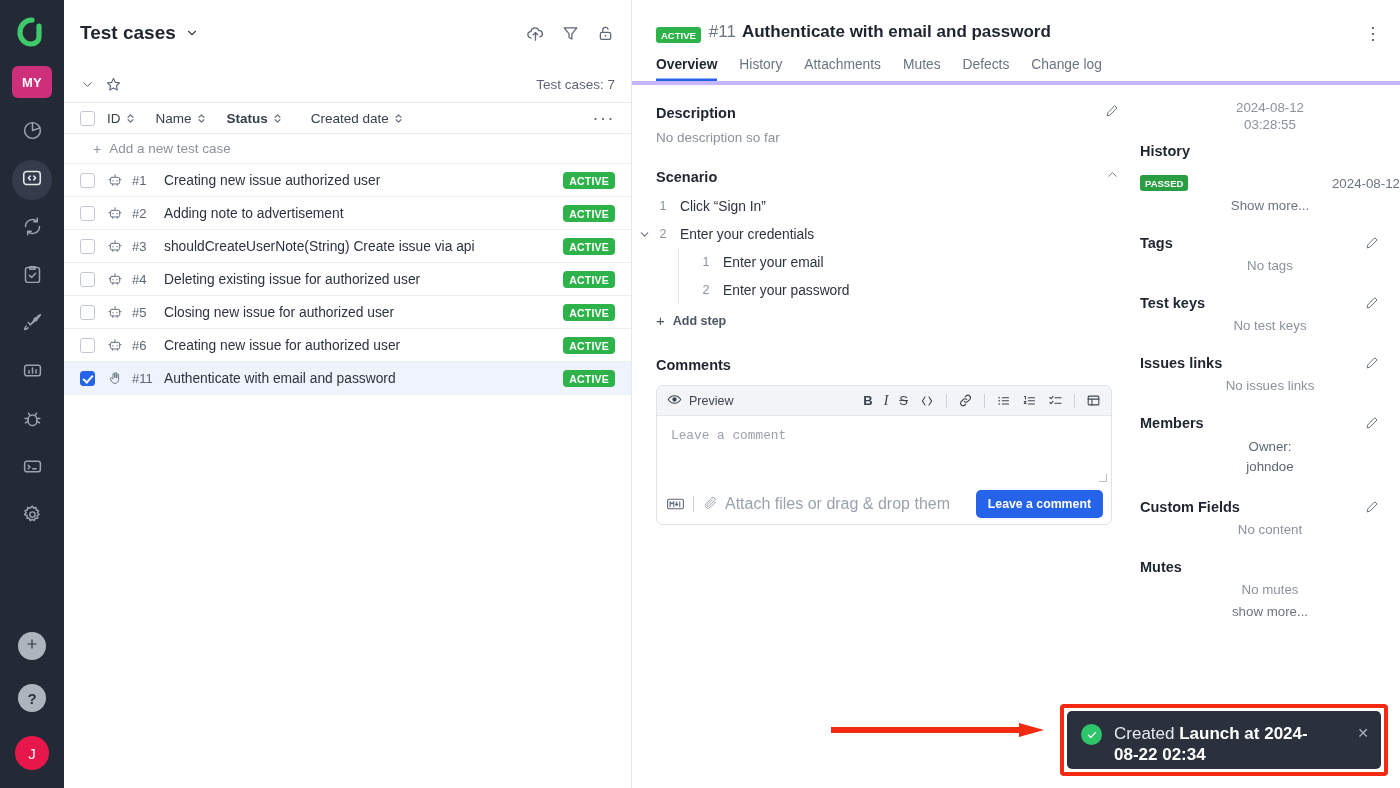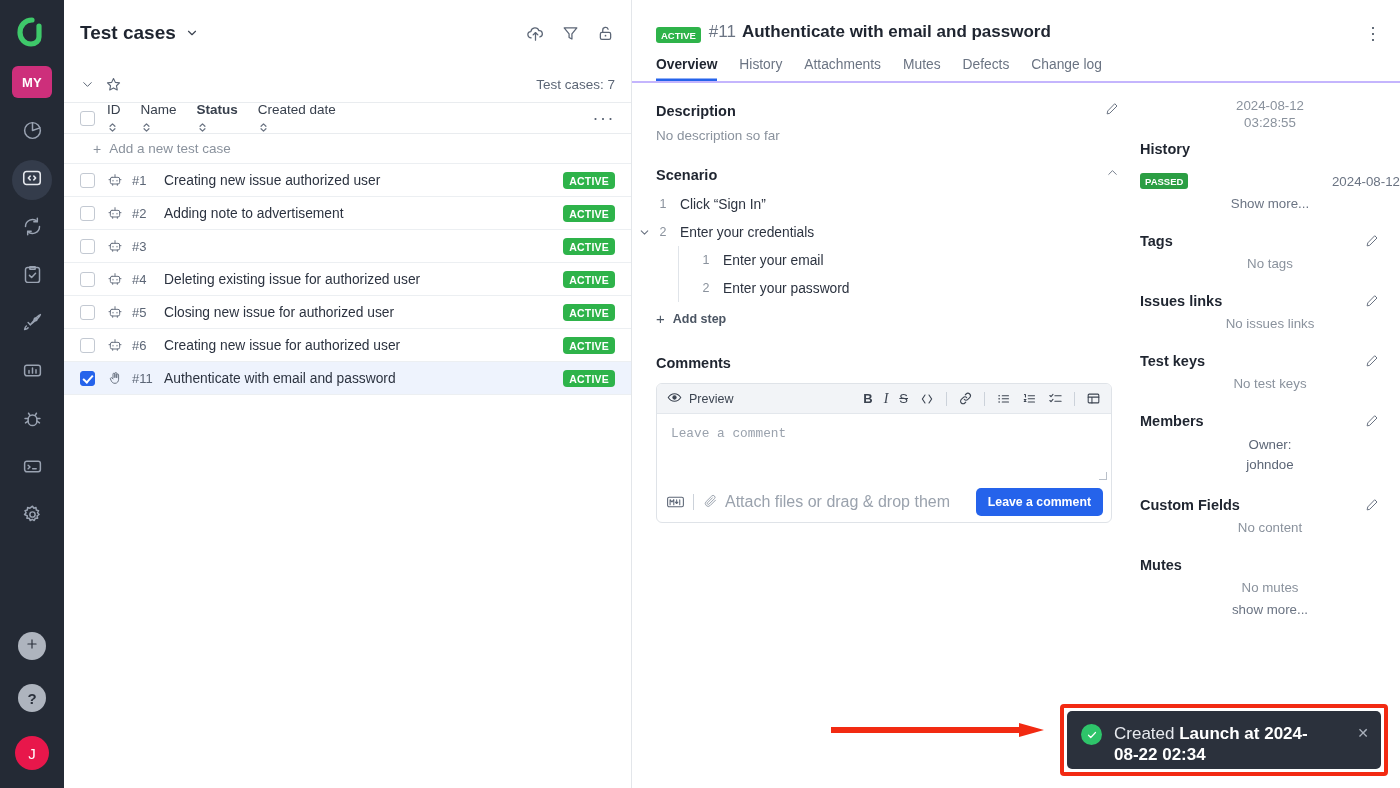--- a/index.html
+++ b/index.html
@@ -78,25 +78,25 @@
   .chk {
     width: 15px; height: 15px; border: 1.6px solid #c3c9d2; border-radius: 3px;
     flex: 0 0 15px; cursor: pointer; background: #fff;
   }
   .chk.checked { background: #2563eb; border-color: #2563eb; position: relative; }
   .chk.checked::after {
     content: ""; position: absolute; left: 4px; top: 1px;
     width: 4px; height: 8px; border: solid #fff; border-width: 0 2px 2px 0;
     transform: rotate(42deg);
   }
-  .col { display: flex; gap: 4px; cursor: pointer; flex-direction: column; }
+  .col { display: flex; align-items: center; gap: 4px; cursor: pointer; }
   .col-id { margin-left: 12px; }
   .col-name { margin-left: 20px; }
   .col-status { margin-left: 20px; font-weight: bold; }
-  .col-date { margin-left: 20px; }
+  .col-date { margin-left: 28px; }
   .sortico { display: inline-flex; }
   .dots { margin-left: auto; color: #5c6676; font-size: 18px; letter-spacing: 1.5px; cursor: pointer; line-height: 10px; }
 
   .lp-add {
     height: 30px; display: flex; align-items: center; padding: 0 16px 0 29px;
     font-size: 13.5px; color: #8a929d; border-bottom: 1px solid #eceff2; cursor: pointer;
   }
   .lp-add .plus { margin-right: 8px; color: #8a929d; font-size: 14px; }
 
   .row {
@@ -119,21 +119,21 @@
   .dt-badge {
     background: #2eb34a; color: #fff; font-size: 9.5px; font-weight: bold;
     border-radius: 3px; padding: 3px 5px 2px 5px; margin-right: 8px; margin-top: 5px;
   }
   .dt-num { font-size: 17px; color: #6b7483; margin-right: 6px; }
   .dt-title { font-size: 17px; font-weight: bold; color: #1f2530; }
   .dt-kebab { margin-left: auto; color: #4b5563; font-size: 18px; line-height: 6px; cursor: pointer; padding-top: 2px; }
   .dt-kebab span { display: block; }
 
   .tabs { display: flex; align-items: flex-end; gap: 22px; padding: 14px 24px 0 24px;
-          border-bottom: 2px solid #c4b5fd; }
+          border-bottom: 4px solid #c4b5fd; }
   .tab { font-size: 13.8px; color: #6b7483; padding-bottom: 9px; cursor: pointer; }
   .tab.active { color: #1f2530; font-weight: bold; box-shadow: inset 0 -2.5px 0 0 #2563eb; }
 
   .dt-body { display: flex; flex: 1 1 auto; min-height: 0; }
   .dt-main { width: 500px; flex: 0 0 500px; padding: 18px 0 0 24px; }
   .sec-title { font-size: 14.5px; font-weight: bold; color: #1f2530; }
   .sec-head { display: flex; align-items: center; }
   .sec-head .edit { margin-left: auto; margin-right: 12px; cursor: pointer; }
   .sec-head .edit svg, .side-edit svg { stroke: #6b7483; fill: none; stroke-width: 1.5; stroke-linecap: round; stroke-linejoin: round; }
   .muted { font-size: 13.5px; color: #8a929d; margin-top: 7px; }
@@ -424,20 +424,21 @@
         </div>
         <div class="row">
           <span class="chk"></span>
           <span class="rowtype">
             <svg width="16" height="16" viewBox="0 0 24 24">
               <rect x="5" y="8" width="14" height="10" rx="2.5"></rect>
               <path d="M12 4v4M9 12.5v1M15 12.5v1M5 11.5H3M21 11.5h-2M8.5 18v2M15.5 18v2"></path>
             </svg>
           </span>
           <span class="rowid">#3</span>
+          <span class="rowname">shouldCreateUserNote(String) Create issue via api</span>
           <span class="badge">ACTIVE</span>
         </div>
         <div class="row">
           <span class="chk"></span>
           <span class="rowtype">
             <svg width="16" height="16" viewBox="0 0 24 24">
               <rect x="5" y="8" width="14" height="10" rx="2.5"></rect>
               <path d="M12 4v4M9 12.5v1M15 12.5v1M5 11.5H3M21 11.5h-2M8.5 18v2M15.5 18v2"></path>
             </svg>
           </span>
@@ -671,39 +672,39 @@
                 <span class="side-edit">
                   <svg width="16" height="16" viewBox="0 0 24 24">
                     <path d="M16.5 4.5l3 3L8.5 18.5l-3.8.8.8-3.8z"></path>
                   </svg>
                 </span>
               </div>
               <div class="meta-muted">No tags</div>
             </div>
             <div class="meta-sec" style="margin-top: 22px;">
               <div class="meta-head">
+                <span class="meta-title">Test keys</span>
+                <span class="side-edit">
+                  <svg width="16" height="16" viewBox="0 0 24 24">
+                    <path d="M16.5 4.5l3 3L8.5 18.5l-3.8.8.8-3.8z"></path>
+                  </svg>
+                </span>
+              </div>
+              <div class="meta-muted">No test keys</div>
+            </div>
+            <div class="meta-sec" style="margin-top: 22px;">
+              <div class="meta-head">
                 <span class="meta-title">Issues links</span>
                 <span class="side-edit">
                   <svg width="16" height="16" viewBox="0 0 24 24">
                     <path d="M16.5 4.5l3 3L8.5 18.5l-3.8.8.8-3.8z"></path>
                   </svg>
                 </span>
               </div>
               <div class="meta-muted">No issues links</div>
-            </div>
-            <div class="meta-sec" style="margin-top: 22px;">
-              <div class="meta-head">
-                <span class="meta-title">Test keys</span>
-                <span class="side-edit">
-                  <svg width="16" height="16" viewBox="0 0 24 24">
-                    <path d="M16.5 4.5l3 3L8.5 18.5l-3.8.8.8-3.8z"></path>
-                  </svg>
-                </span>
-              </div>
-              <div class="meta-muted">No test keys</div>
             </div>
           </div>
 
         <div class="meta-sec" style="margin-top:22px;">
           <div class="meta-head">
             <span class="meta-title">Members</span>
             <span class="side-edit">
               <svg width="16" height="16" viewBox="0 0 24 24">
                   <path d="M16.5 4.5l3 3L8.5 18.5l-3.8.8.8-3.8z"></path>
                 </svg>

